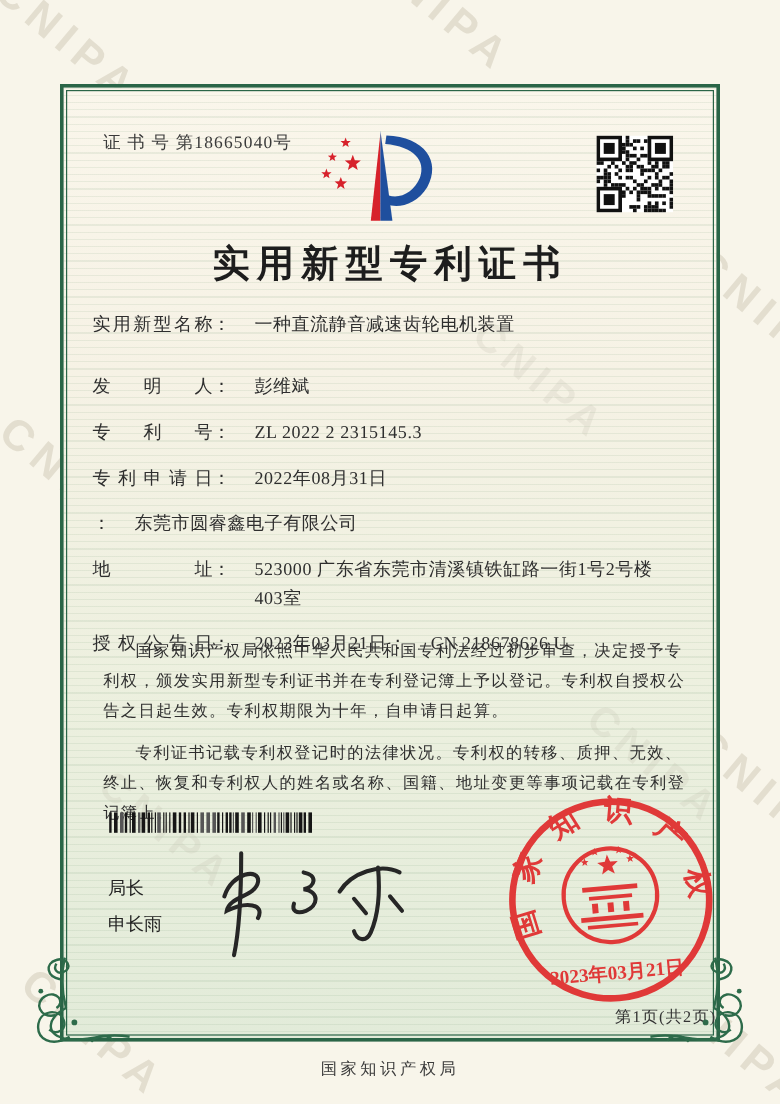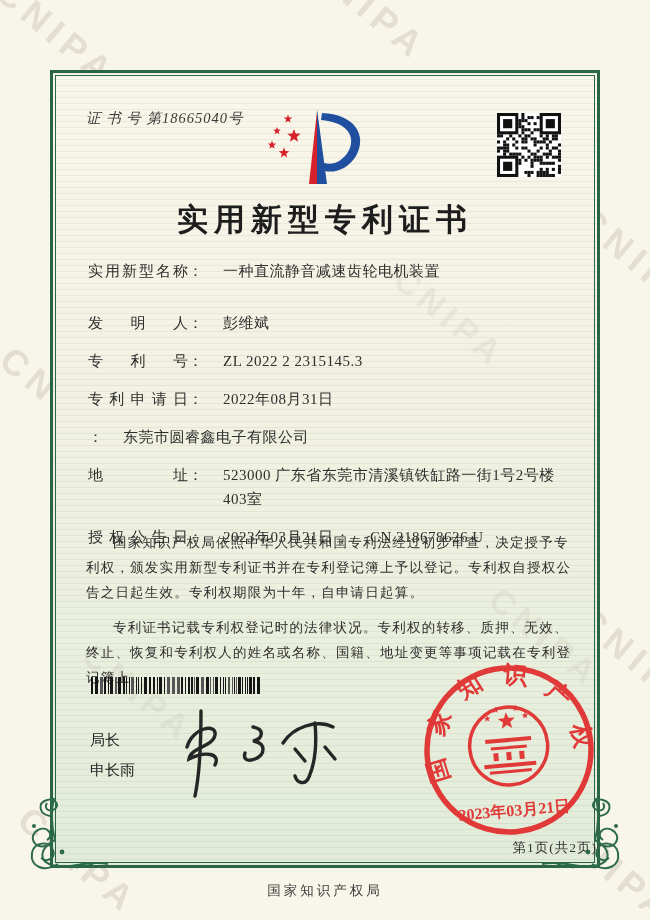--- a/index.html
+++ b/index.html
@@ -23,28 +23,28 @@
   .frame::before{content:"";position:absolute;inset:2px;border:1px solid #2a6547;pointer-events:none;}
 
   .wm-in{position:absolute;z-index:3;font-family:"Liberation Sans","DejaVu Sans",sans-serif;
       font-weight:bold;font-size:34px;letter-spacing:6px;color:#b9b5a4;opacity:.18;
       transform:rotate(40deg);white-space:nowrap;user-select:none;}
   .wmi1{left:330px;top:225px;} .wmi2{left:425px;top:545px;} .wmi3{left:18px;top:600px;}
 
   .inner{position:absolute;z-index:4;inset:0;}
 
   
-  .cert-no{position:absolute;left:33px;top:36px;font-size:14.5px;color:#3a3a3a;letter-spacing:1px;font-style:italic;}
+  .cert-no{position:absolute;left:33px;top:36px;font-size:14.5px;color:#3a3a3a;letter-spacing:1px;}
   .logo{position:absolute;left:50%;top:28px;transform:translateX(-50%);width:150px;height:95px;}
   .qr{position:absolute;left:444px;top:40px;width:64px;height:64px;}
   .title{position:absolute;left:0;top:126px;width:100%;text-align:center;
       font-size:31px;font-weight:bold;color:#1d1d1d;letter-spacing:6px;}
 
   
-  .fields{position:absolute;left:35px;top:186px;width:484px;font-size:15px;color:#2e2e2e;}
+  .fields{position:absolute;left:24px;top:186px;width:484px;font-size:15px;color:#2e2e2e;}
   .frow{display:flex;align-items:baseline;margin-bottom:14px;line-height:24px;}
   .frow.gap-big{margin-bottom:28px;}
   .flabel{display:inline-block;width:100px;text-align:justify;text-align-last:justify;flex:none;}
   .fcolon{flex:none;}
   .fvalue{margin-left:20px;letter-spacing:.5px;}
   .pair{display:flex;align-items:baseline;}
   .pair-first{width:247px;flex:none;}
 
   
   .paras{position:absolute;left:33px;top:458px;width:486px;font-size:13.5px;color:#2f2f2f;

